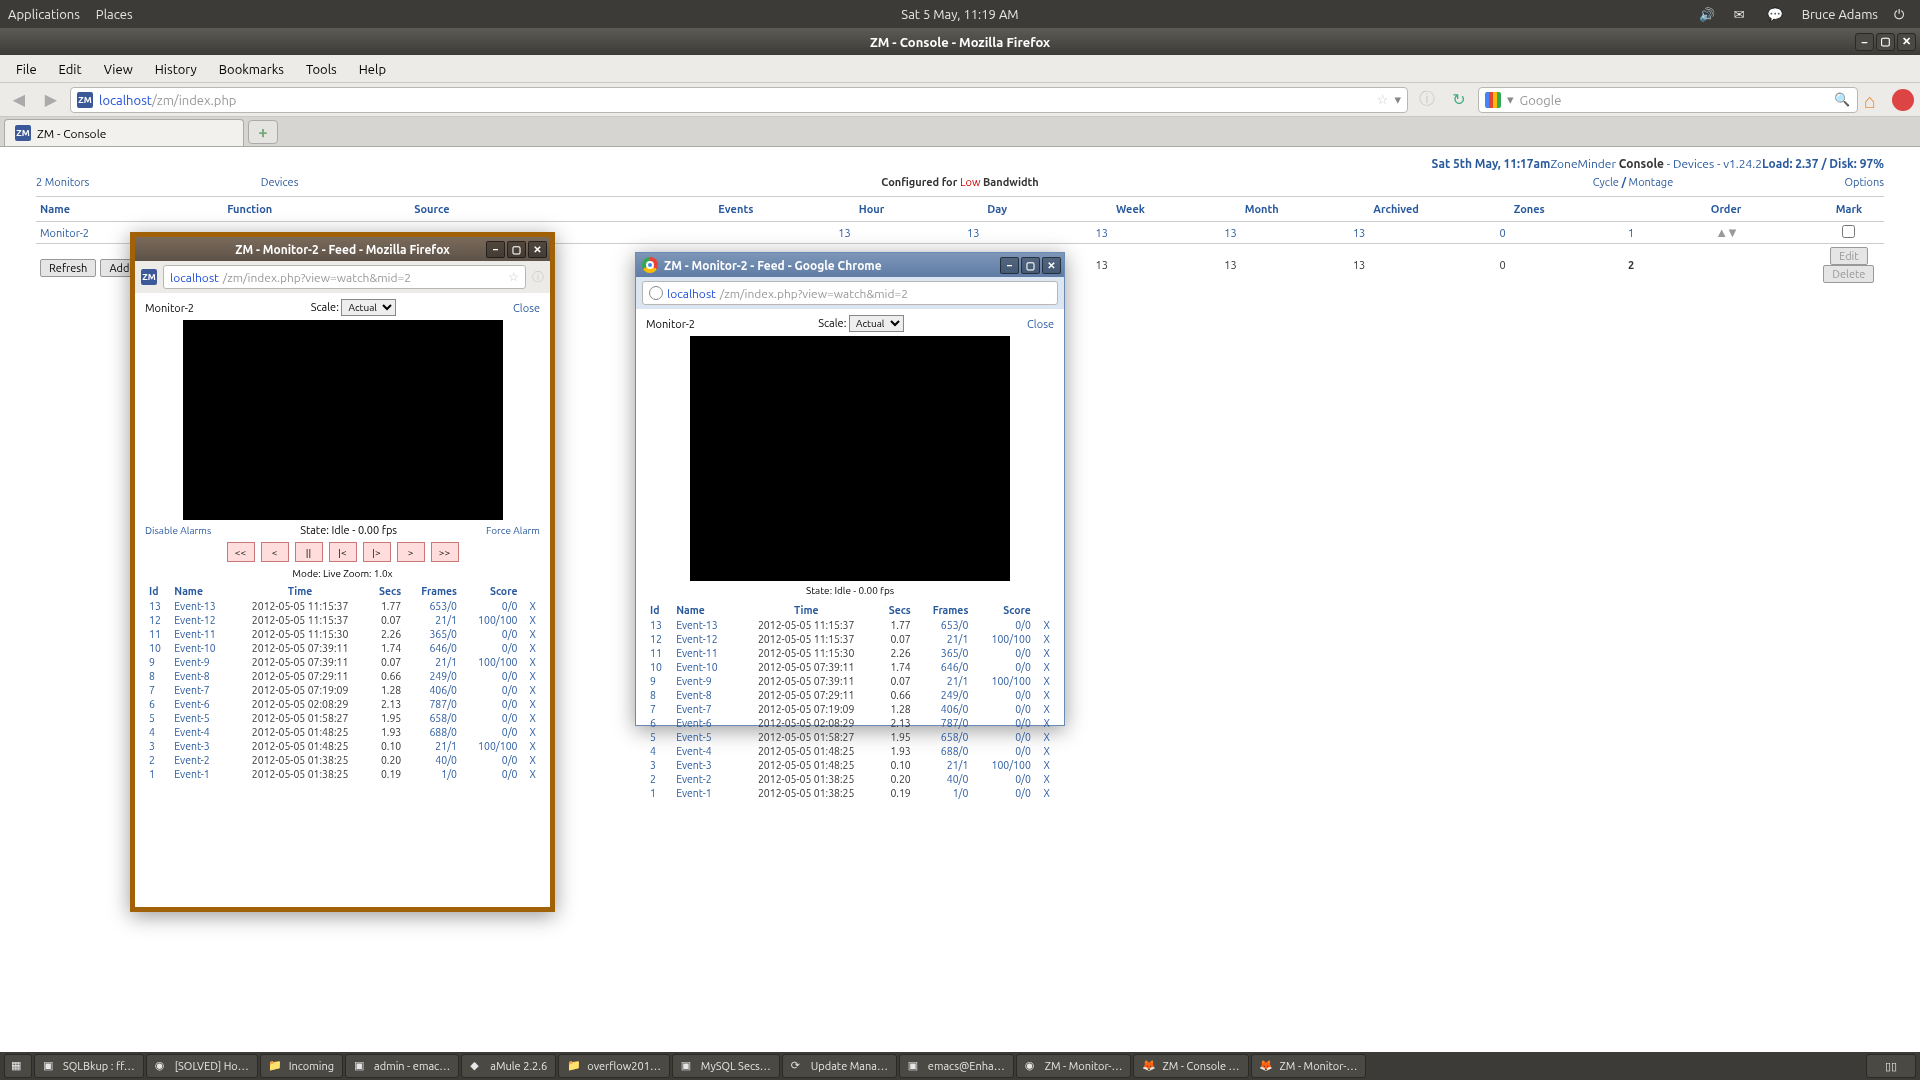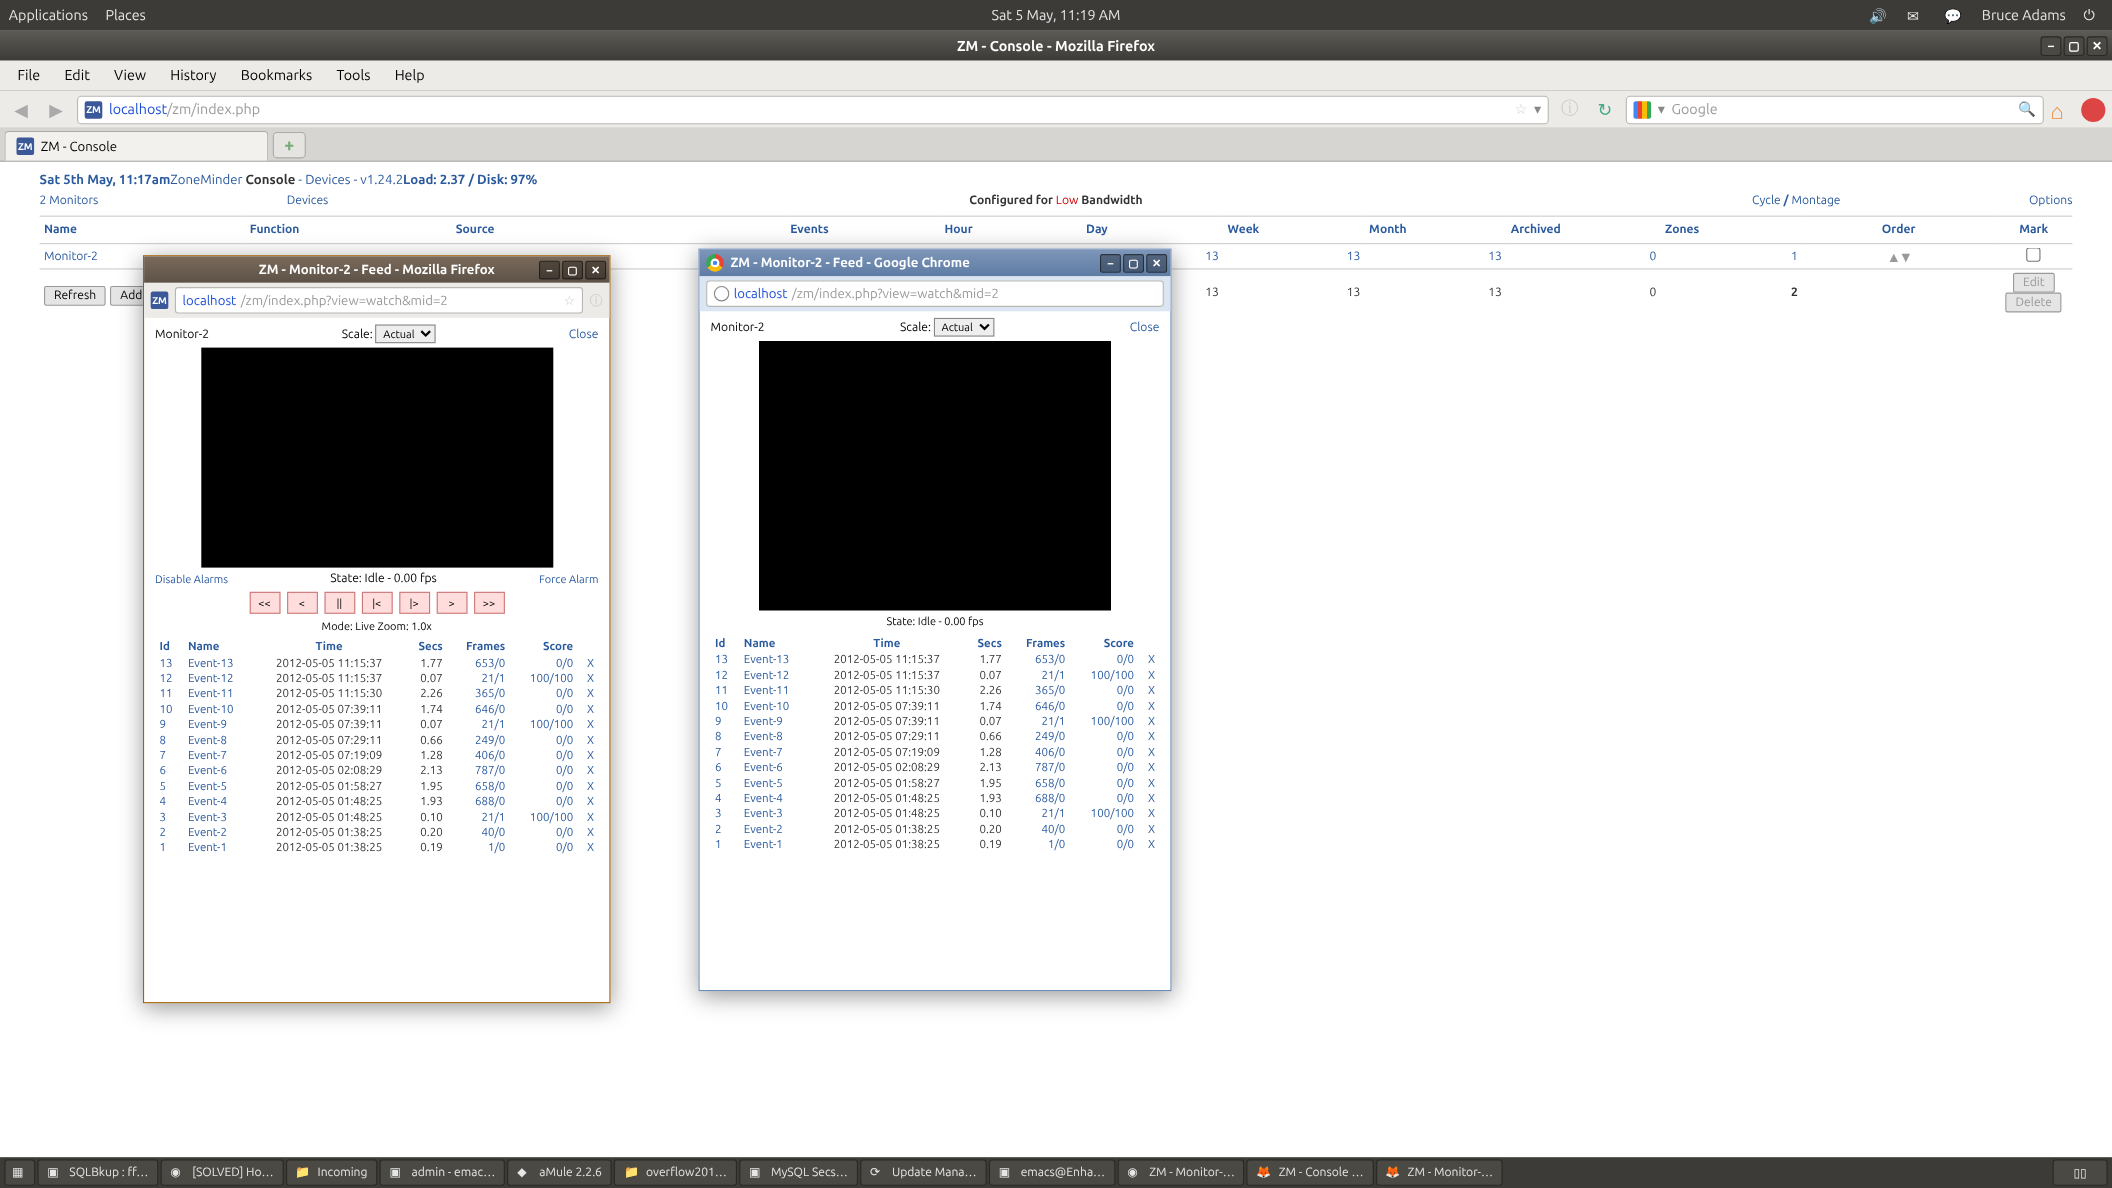--- a/index.html
+++ b/index.html
@@ -27,21 +27,21 @@
 .g-icon{width:16px;height:16px;background:linear-gradient(90deg,#4285f4 25%,#ea4335 25% 50%,#fbbc05 50% 75%,#34a853 75%);border-radius:2px}
 .home-icon{width:22px;height:22px;color:#e98d3e;font-size:20px}
 .noscript-icon{width:22px;height:22px;background:#d44;border-radius:50%}
 .fav-zm{width:16px;height:16px;background:#3b5998;color:#fff;font-size:9px;font-weight:bold;display:flex;align-items:center;justify-content:center;border-radius:2px}
 
 .ff-tabbar{height:30px;background:#d6d5d1;display:flex;align-items:flex-end;padding:0 4px;border-bottom:1px solid #aaa}
 .ff-tab{height:27px;background:#f2f1ed;border:1px solid #aaa;border-bottom:none;border-radius:4px 4px 0 0;padding:0 10px;display:flex;align-items:center;gap:6px;font-size:12px;min-width:240px}
 .newtab{width:30px;height:24px;background:#e5e4e0;border:1px solid #aaa;border-radius:4px;margin-left:4px;margin-bottom:2px;display:flex;align-items:center;justify-content:center;color:#7a7;font-weight:bold;cursor:pointer}
 
 .zm-content{padding:10px 36px;font-size:12px;font-family:Arial,sans-serif;position:relative;height:940px}
-.zm-header{display:flex;justify-content:flex-start;align-items:center}
+.zm-header{display:flex;justify-content:flex-end;align-items:center}
 .zm-header .left{color:#2a5a9e;font-weight:bold}
 .zm-header .center{color:#2a5a9e}
 .zm-header .center b{color:#333}
 .zm-header .right{color:#2a5a9e;font-weight:bold}
 .zm-sub{display:flex;justify-content:space-between;margin-top:6px;color:#2a5a9e;font-size:11px}
 .zm-sub .center{position:absolute;left:50%;transform:translateX(-50%)}
 .zm-sub .center b{color:#333}
 .red{color:#c00}
 table.console{width:100%;border-collapse:collapse;margin-top:8px;font-size:11px}
 table.console th{text-align:left;color:#2a5a9e;font-weight:bold;padding:6px 4px;border-top:1px solid #ccc;border-bottom:1px solid #ccc}
@@ -49,21 +49,21 @@
 table.console th.c{text-align:center}
 table.console td{padding:3px 4px;color:#2a5a9e}
 table.console td.r{text-align:right}
 table.console td.c{text-align:center}
 .btn{padding:2px 8px;border:1px solid #999;background:#e5e5e5;font-size:11px;border-radius:2px;cursor:pointer}
 .btn.dis{color:#999}
 .bottom-btns{margin-top:6px;display:flex;gap:4px}
 .order-arrows{color:#999;letter-spacing:-2px;font-size:13px}
 
 .popup{position:absolute;box-shadow:0 4px 20px rgba(0,0,0,.4);background:#fff}
-.popup.ff{border:1px solid #a16207}
+.popup.ff{border:5px solid #a16207}
 .popup-title{height:24px;display:flex;align-items:center;justify-content:center;font-size:12px;font-weight:bold;color:#fff;position:relative}
 .popup.ff .popup-title{background:linear-gradient(#7a6a5a,#5d5248)}
 .popup.chrome{border:1px solid #6b8bb7}
 .popup.chrome .popup-title{background:linear-gradient(#7d96b8,#5f7ca5);justify-content:flex-start;padding-left:28px}
 .popup-ctrlbtns{position:absolute;right:3px;display:flex;gap:2px}
 .popup-ctrlbtns div{width:19px;height:17px;background:rgba(0,0,0,.3);border:1px solid rgba(0,0,0,.5);border-radius:2px;display:flex;align-items:center;justify-content:center;font-size:10px;cursor:pointer;color:#fff}
 .popup-url{height:32px;background:#ecebe7;display:flex;align-items:center;padding:4px 6px;gap:6px;font-size:12px}
 .popup-url .bar{flex:1;height:24px;background:#fff;border:1px solid #b8b7b3;border-radius:3px;display:flex;align-items:center;padding:0 6px;gap:4px}
 .popup.chrome .popup-url{background:#dce6f2}
 .popup-body{padding:6px 10px;font-size:11px;font-family:Arial,sans-serif}
@@ -398,21 +398,21 @@
             <td class="r">0.19</td>
             <td class="r lnk">1/0</td>
             <td class="r lnk">0/0</td>
             <td class="r lnk">X</td>
           </tr>
         </tbody>
     </table>
   </div>
 </div>
 
-<div class="popup chrome" style="left:635px;top:226px;width:430px;height:675px">
+<div class="popup chrome" style="left:635px;top:252px;width:430px;height:474px">
   <div class="popup-title">
     <span class="chrome-ico"></span>
     <span>ZM - Monitor-2 - Feed - Google Chrome</span>
     <div class="popup-ctrlbtns">
       <div>–</div>
       <div>▢</div>
       <div>✕</div>
     </div>
   </div>
   <div class="popup-url">

